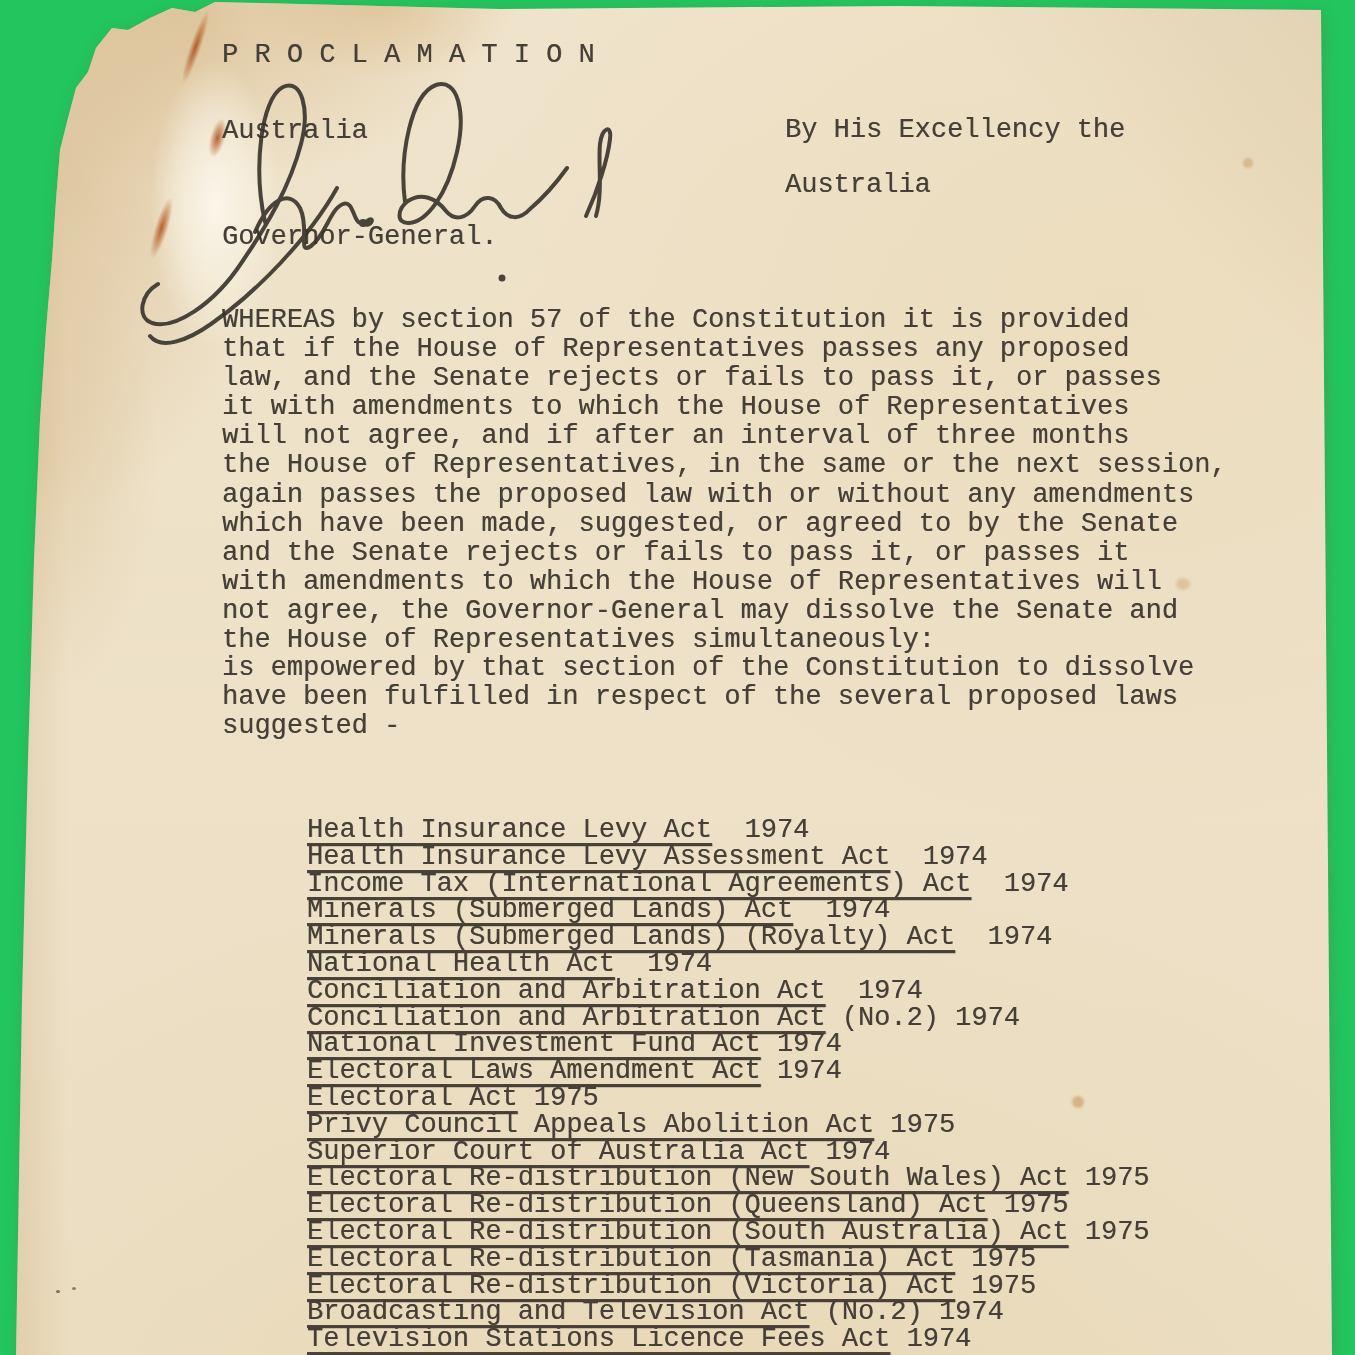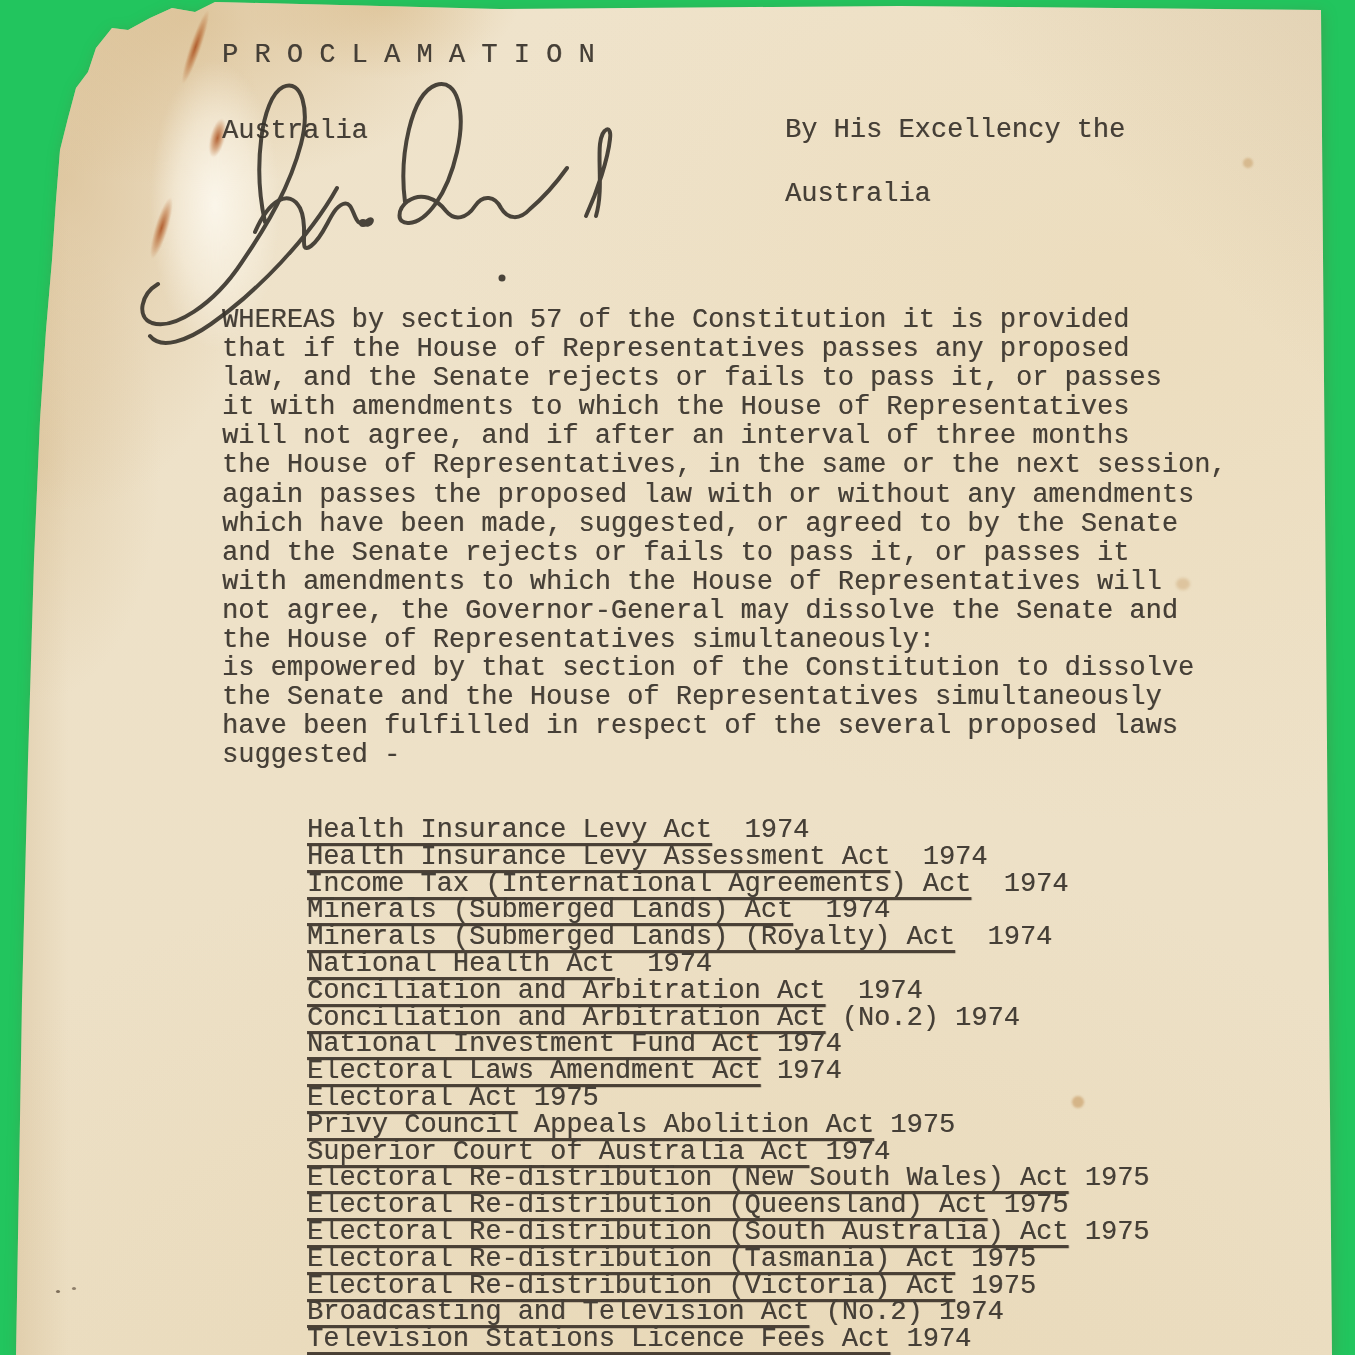--- a/index.html
+++ b/index.html
@@ -18,21 +18,21 @@
       linear-gradient(90deg, rgba(188,152,98,.28), rgba(188,152,98,0) 5%),
       linear-gradient(225deg, rgba(170,138,90,.18), rgba(170,138,90,0) 16%),
       radial-gradient(900px 700px at 82% 22%, rgba(232,211,168,.35), rgba(232,211,168,0) 75%),
       radial-gradient(1200px 900px at 50% 112%, rgba(223,199,152,.32), rgba(223,199,152,0) 78%),
       linear-gradient(#efe3cb,#ecdfc4);}
   .mono{position:absolute;color:#453f37;font-size:27px;white-space:pre;
         text-shadow:.4px .4px .6px rgba(62,52,42,.55);}
   .heading{top:40px;left:222px;line-height:30px;}
   .left-country{top:116px;left:222px;line-height:30px;}
   .left-gg{top:222px;left:222px;line-height:30px;}
-  .right-block{top:116px;left:785px;display:flex;flex-direction:column;gap:36px;line-height:28px;}
+  .right-block{top:116px;left:785px;display:flex;flex-direction:column;gap:27px;line-height:28px;}
   .para1{top:306px;left:222px;line-height:29.1px;}
   .para2{top:654px;left:222px;line-height:29.1px;}
   .acts{top:817px;left:307px;line-height:26.8px;}
   .u{text-decoration-line:underline;text-decoration-thickness:2.5px;
      text-underline-offset:6px;text-decoration-color:rgba(64,55,45,.88);}
   .sig{position:absolute;left:105px;top:70px;width:520px;height:280px;}
   .stain{position:absolute;pointer-events:none;}
   .rust{background:radial-gradient(closest-side, rgba(168,74,24,.85), rgba(178,90,32,.45) 55%, rgba(178,90,32,0));
         filter:blur(.7px);}
   .freckle{border-radius:50%;}
@@ -53,25 +53,26 @@
       <div class="stain rust freckle" style="left:746px;top:1032px;width:9px;height:9px;"></div>
       <div class="stain freckle" style="left:1072px;top:1096px;width:12px;height:12px;background:rgba(186,130,66,.45);filter:blur(1px);"></div>
       <div class="stain freckle" style="left:1243px;top:158px;width:10px;height:10px;background:rgba(186,134,72,.38);filter:blur(1px);"></div>
       <div class="stain freckle" style="left:1176px;top:578px;width:14px;height:12px;background:rgba(190,140,80,.32);filter:blur(1.5px);"></div>
       <div class="stain freckle" style="left:56px;top:1290px;width:4px;height:3px;background:rgba(80,64,48,.7);"></div>
       <div class="stain freckle" style="left:72px;top:1287px;width:4px;height:3px;background:rgba(80,64,48,.6);"></div>
 
       <div class="mono heading">P R O C L A M A T I O N</div>
 
       <div class="mono left-country">Australia</div>
+      <div class="mono left-gg">Governor-General.</div>
 
       <div class="mono right-block" id="right-block"><div>By His Excellency the</div><div>Australia</div></div>
 
       <div class="mono para1" id="para1"><div>WHEREAS by section 57 of the Constitution it is provided</div><div>that if the House of Representatives passes any proposed</div><div>law, and the Senate rejects or fails to pass it, or passes</div><div>it with amendments to which the House of Representatives</div><div>will not agree, and if after an interval of three months</div><div>the House of Representatives, in the same or the next session,</div><div>again passes the proposed law with or without any amendments</div><div>which have been made, suggested, or agreed to by the Senate</div><div>and the Senate rejects or fails to pass it, or passes it</div><div>with amendments to which the House of Representatives will</div><div>not agree, the Governor-General may dissolve the Senate and</div><div>the House of Representatives simultaneously:</div></div>
-      <div class="mono para2" id="para2"><div>is empowered by that section of the Constitution to dissolve</div><div>the Senate and the House of Representatives simultaneously</div><div>have been fulfilled in respect of the several proposed laws</div><div>suggested -</div></div>
+      <div class="mono para2" id="para2"><div>is empowered by that section of the Constitution to dissolve</div><div>have been fulfilled in respect of the several proposed laws</div><div>suggested -</div></div>
       <div class="mono acts" id="acts"><div><span class="u">Health Insurance Levy Act</span><span>  1974</span></div><div><span class="u">Health Insurance Levy Assessment Act</span><span>  1974</span></div><div><span class="u">Income Tax (International Agreements) Act</span><span>  1974</span></div><div><span class="u">Minerals (Submerged Lands) Act</span><span>  1974</span></div><div><span class="u">Minerals (Submerged Lands) (Royalty) Act</span><span>  1974</span></div><div><span class="u">National Health Act</span><span>  1974</span></div><div><span class="u">Conciliation and Arbitration Act</span><span>  1974</span></div><div><span class="u">Conciliation and Arbitration Act</span><span> (No.2) 1974</span></div><div><span class="u">National Investment Fund Act</span><span> 1974</span></div><div><span class="u">Electoral Laws Amendment Act</span><span> 1974</span></div><div><span class="u">Electoral Act</span><span> 1975</span></div><div><span class="u">Privy Council Appeals Abolition Act</span><span> 1975</span></div><div><span class="u">Superior Court of Australia Act</span><span> 1974</span></div><div><span class="u">Electoral Re-distribution (New South Wales) Act</span><span> 1975</span></div><div><span class="u">Electoral Re-distribution (Queensland) Act</span><span> 1975</span></div><div><span class="u">Electoral Re-distribution (South Australia) Act</span><span> 1975</span></div><div><span class="u">Electoral Re-distribution (Tasmania) Act</span><span> 1975</span></div><div><span class="u">Electoral Re-distribution (Victoria) Act</span><span> 1975</span></div><div><span class="u">Broadcasting and Television Act</span><span> (No.2) 1974</span></div><div><span class="u">Television Stations Licence Fees Act</span><span> 1974</span></div></div>
 
       <svg class="sig" viewBox="0 0 520 280">
         <g fill="none" stroke="#37322b" stroke-width="4" stroke-linecap="round" opacity="0.9">
           <path d="M 160 152 C 148 98 156 28 178 17 C 197 8 205 40 196 74 C 185 116 163 154 137 192 C 108 236 68 260 47 253 C 31 247 36 224 53 214"></path>
           <path d="M 232 118 C 204 168 152 222 106 254 C 82 271 56 280 45 266"></path>
           <path d="M 150 162 C 164 130 184 118 195 138 C 205 158 192 186 206 176 C 221 165 225 139 238 134 C 251 129 247 162 262 151 C 271 144 266 160 258 153"></path>
           <path d="M 300 132 C 294 86 306 24 331 15 C 353 8 361 42 352 82 C 342 126 321 152 304 153 C 291 154 292 139 303 131 C 316 122 331 128 341 141 C 350 152 362 148 370 136 C 378 124 390 126 396 138 C 403 150 415 150 425 139 C 439 127 452 112 462 98"></path>
           <path d="M 481 146 C 493 120 503 88 505 69 C 507 54 497 57 495 74 C 493 93 498 122 491 146"></path>
           <circle cx="258" cy="153" r="4" fill="#37322b" stroke="none"></circle>

